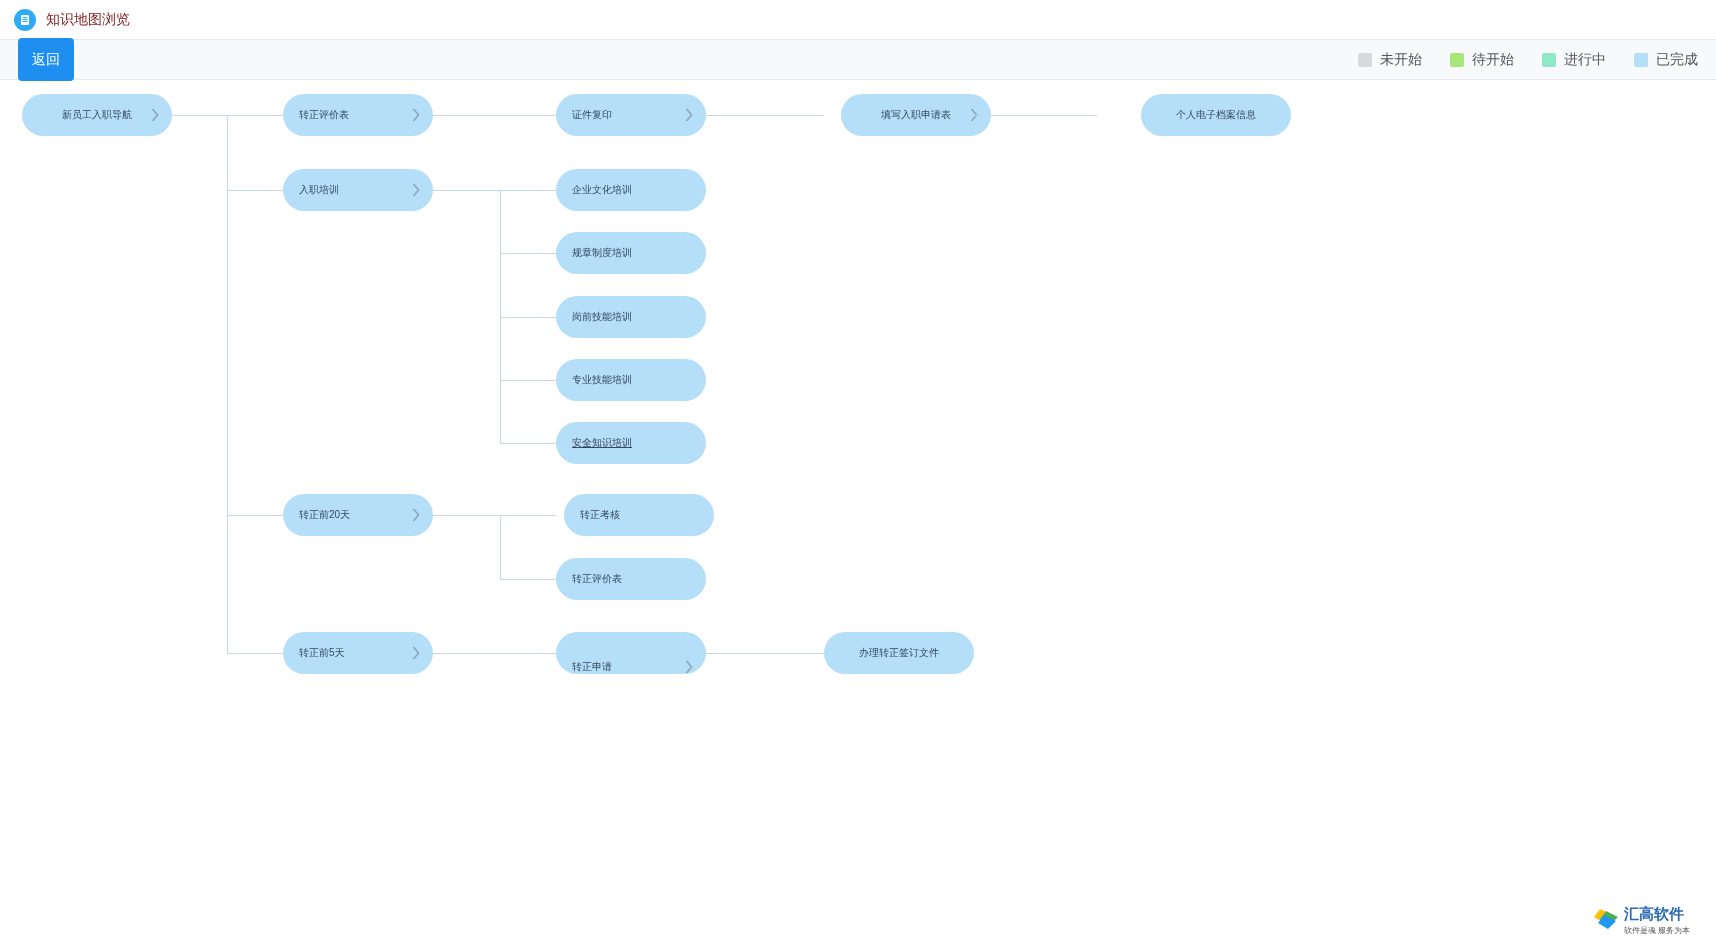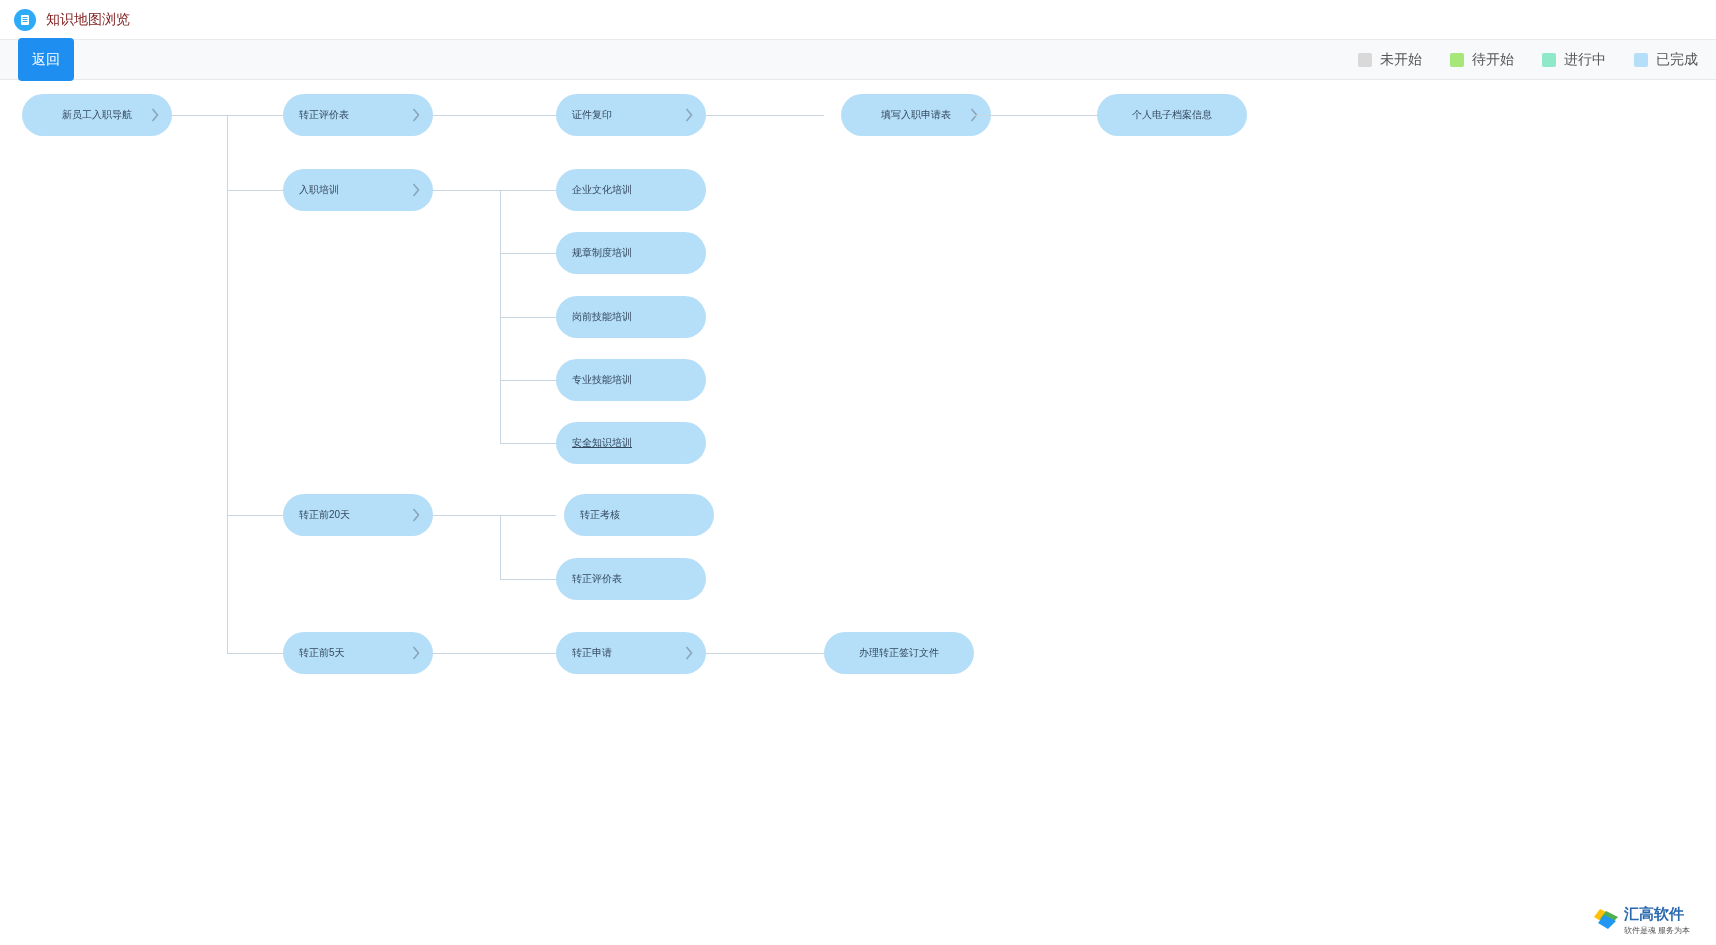--- a/index.html
+++ b/index.html
@@ -186,21 +186,21 @@
       </span>
   </div>
   <div class="node center" style="left:841px; top:14px;">
     <span>填写入职申请表</span>
     <span class="chev">
         <svg width="9" height="14" viewBox="0 0 8 14">
           <path d="M1 1l5 6-5 6" stroke="#8aa6bb" stroke-width="1.6" fill="none"></path>
         </svg>
       </span>
   </div>
-  <div class="node center" style="left:1097px; top:14px;">
+  <div class="node center" style="left:1141px; top:14px;">
     <span>个人电子档案信息</span>
   </div>
 
   <div class="node" style="left:556px; top:89px;">
     <span>企业文化培训</span>
   </div>
   <div class="node" style="left:556px; top:152px;align-items:center;">
     <span>规章制度培训</span>
   </div>
   <div class="node" style="left:556px; top:216px;">
@@ -213,21 +213,21 @@
     <span>安全知识培训</span>
   </div>
 
   <div class="node" style="left:564px; top:414px;">
     <span>转正考核</span>
   </div>
   <div class="node" style="left:556px; top:478px;">
     <span>转正评价表</span>
   </div>
 
-  <div class="node" style="left:556px; top:552px;">
+  <div class="node" style="left:556px; top:552px;align-items:flex-end;">
     <span>转正申请</span>
     <span class="chev">
         <svg width="9" height="14" viewBox="0 0 8 14">
           <path d="M1 1l5 6-5 6" stroke="#8aa6bb" stroke-width="1.6" fill="none"></path>
         </svg>
       </span>
   </div>
   <div class="node center" style="left:824px; top:552px;">
     <span>办理转正签订文件</span>
   </div>

